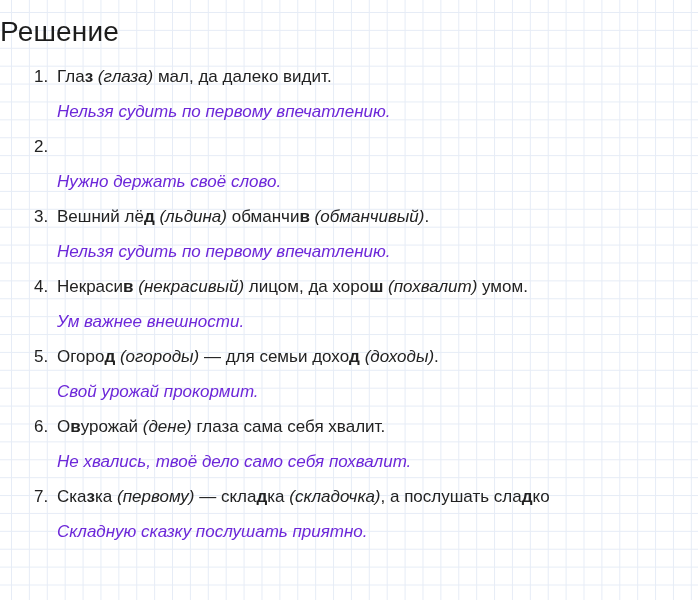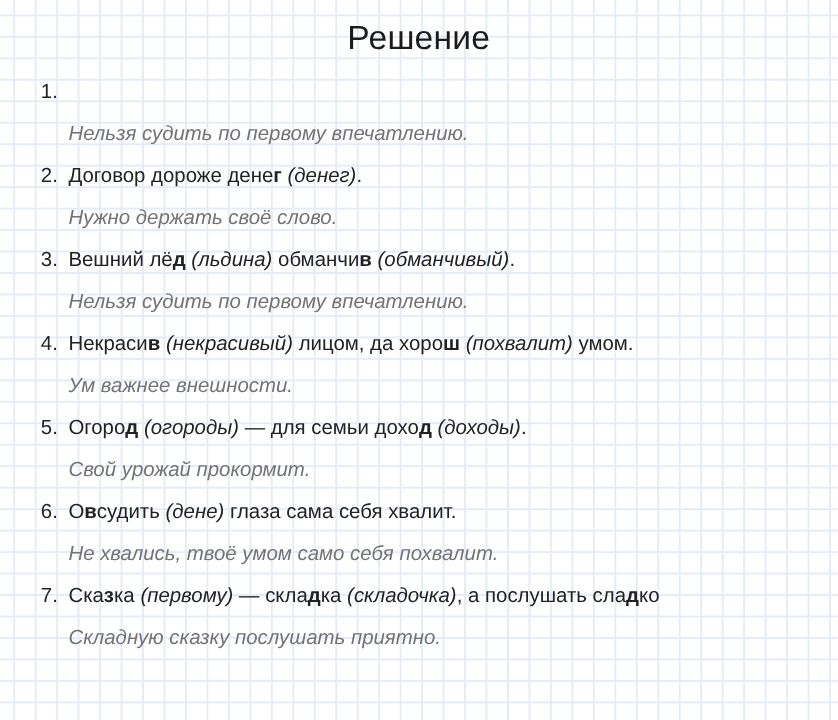--- a/index.html
+++ b/index.html
@@ -18,21 +18,21 @@
       background-position: 11px 12px;
       font-family: "Liberation Sans", "DejaVu Sans", sans-serif;
       color: #222222;
       position: relative;
     }
     .title {
       position: absolute;
       top: 14px;
       left: 0;
       width: 698px;
-      text-align: center;
+      text-align: left;
       font-size: 28px;
       line-height: 36px;
       color: #1c1c1c;
       letter-spacing: 0.2px;
     }
     .list {
       position: absolute;
       top: 63px;
       left: 0;
       width: 698px;
@@ -49,40 +49,40 @@
       left: 34px;
     }
     .text {
       position: absolute;
       left: 57px;
     }
     .it { font-style: italic; }
     .b { font-weight: bold; }
     .meaning {
       font-style: italic;
-      color: #737373;
+      color: #6d28d9;
     }
   </style>
 </head>
 <body>
 
 <div class="title">Решение</div>
 
 <div class="list">
 
   <div class="row">
     <span class="num">1.</span>
+    <span class="text"><span>Гла</span><span class="b">з</span><span> </span><span class="it">(глаза)</span><span> мал, да далеко видит.</span></span>
   </div>
   <div class="row">
     <span class="text meaning">Нельзя судить по первому впечатлению.</span>
   </div>
 
   <div class="row">
     <span class="num">2.</span>
-    <span class="text"><span>Договор дороже дене</span><span class="b">г</span><span> </span><span class="it">(денег)</span><span>.</span></span>
   </div>
   <div class="row">
     <span class="text meaning">Нужно держать своё слово.</span>
   </div>
 
   <div class="row">
     <span class="num">3.</span>
     <span class="text"><span>Вешний лё</span><span class="b">д</span><span> </span><span class="it">(льдина)</span><span> обманчи</span><span class="b">в</span><span> </span><span class="it">(обманчивый)</span><span>.</span></span>
   </div>
   <div class="row">
@@ -100,24 +100,24 @@
   <div class="row">
     <span class="num">5.</span>
     <span class="text"><span>Огоро</span><span class="b">д</span><span> </span><span class="it">(огороды)</span><span> — для семьи дохо</span><span class="b">д</span><span> </span><span class="it">(доходы)</span><span>.</span></span>
   </div>
   <div class="row">
     <span class="text meaning">Свой урожай прокормит.</span>
   </div>
 
   <div class="row">
     <span class="num">6.</span>
-    <span class="text"><span>О</span><span class="b">в</span><span>судить </span><span class="it">(дене)</span><span> глаза сама себя хвалит.</span></span>
+    <span class="text"><span>О</span><span class="b">в</span><span>урожай </span><span class="it">(дене)</span><span> глаза сама себя хвалит.</span></span>
   </div>
   <div class="row">
-    <span class="text meaning">Не хвались, твоё умом само себя похвалит.</span>
+    <span class="text meaning">Не хвались, твоё дело само себя похвалит.</span>
   </div>
 
   <div class="row">
     <span class="num">7.</span>
     <span class="text"><span>Ска</span><span class="b">з</span><span>ка </span><span class="it">(первому)</span><span> — скла</span><span class="b">д</span><span>ка </span><span class="it">(складочка)</span><span>, а послушать сла</span><span class="b">д</span><span>ко</span></span>
   </div>
   <div class="row">
     <span class="text meaning">Складную сказку послушать приятно.</span>
   </div>
 

